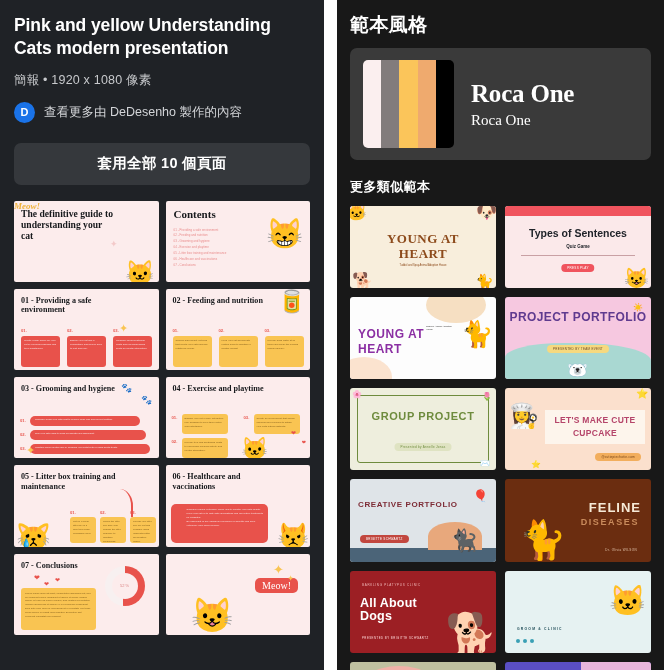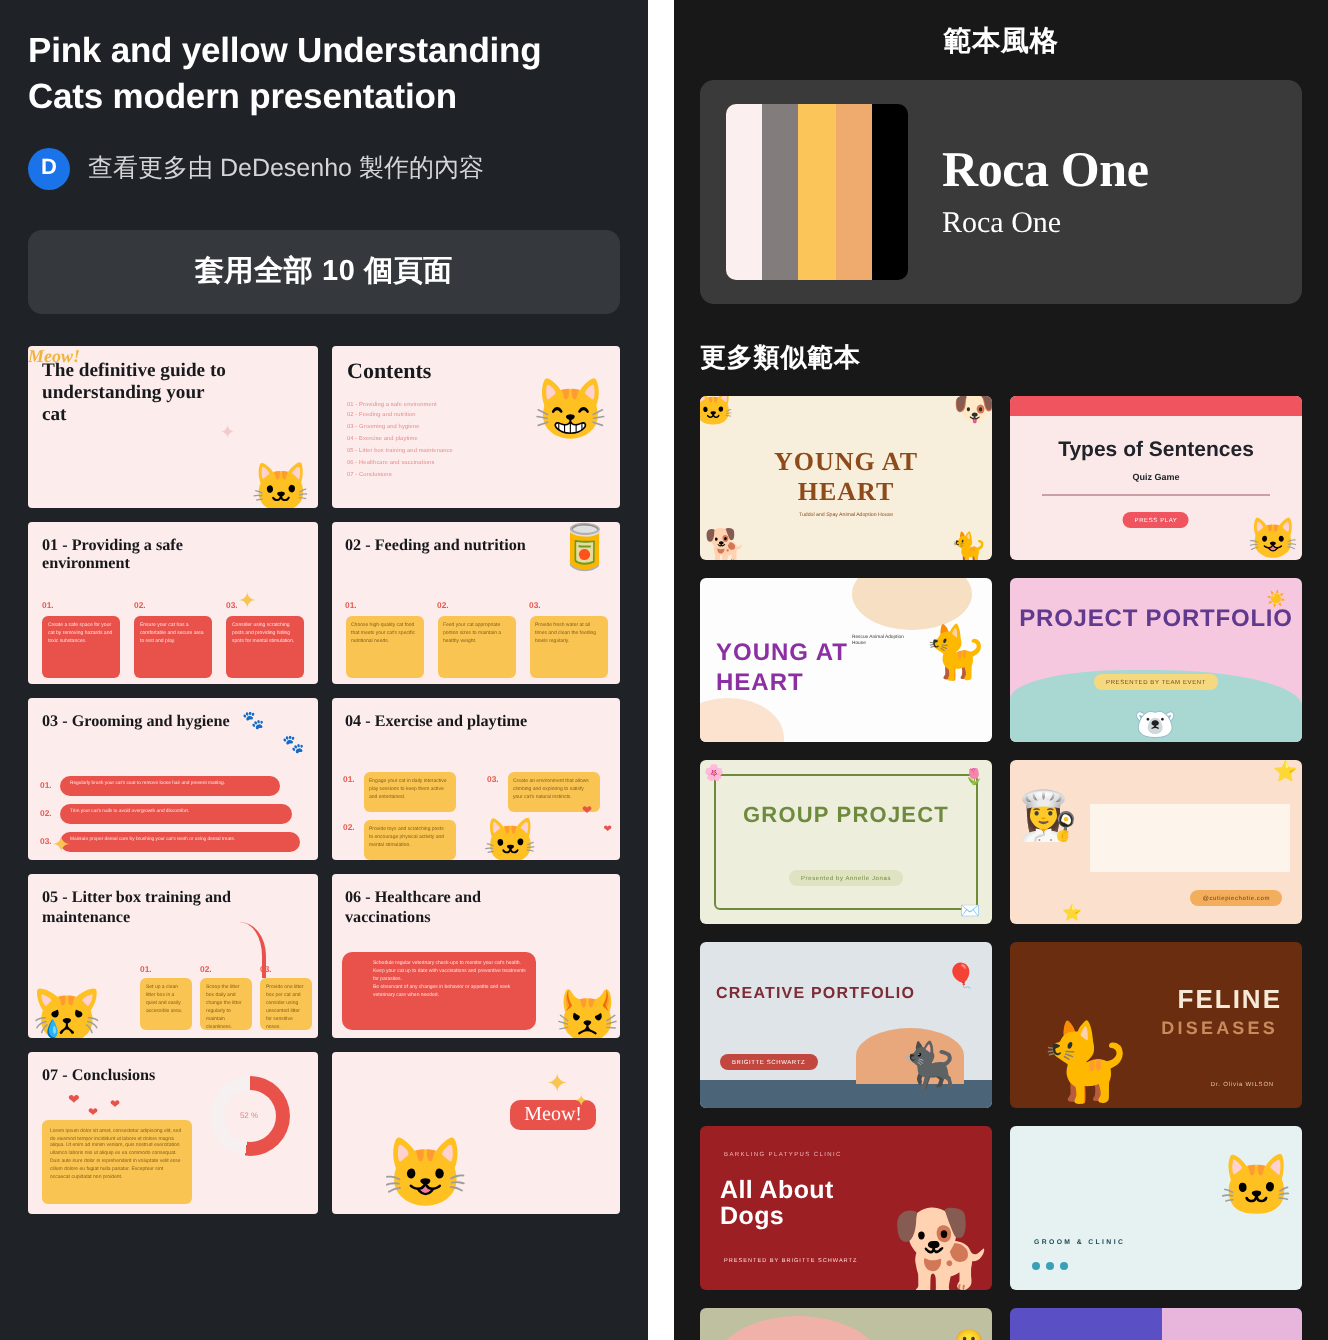--- a/index.html
+++ b/index.html
@@ -139,23 +139,22 @@
   }
 
   
   .right-panel {
     width: 327px; height: 670px;
     background: #181818;
     overflow: hidden;
     padding: 12px 13px 0 13px;
   }
   .rp-heading {
-    color: #ffffff; font-size: 14px; font-weight: 700;
+    color: #ffffff; font-size: 19px; font-weight: 700;
     letter-spacing: 0.4px;
-    text-align: center;
   }
   .style-card {
     margin-top: 10px;
     background: #3a3a3a;
     border-radius: 7px;
     height: 112px;
     display: flex; align-items: center;
     padding: 0 13px;
     gap: 17px;
     cursor: pointer;
@@ -203,20 +202,21 @@
   }
 </style>
 </head>
 <body>
 
 <div class="app">
 
   <div class="left-panel">
     <div class="lp-inner">
       <div class="doc-title">Pink and yellow Understanding Cats modern presentation</div>
+      <div class="doc-meta">簡報 • 1920 x 1080 像素</div>
 
       <div class="author-row">
         <div class="avatar">D</div>
         <div class="author-text">查看更多由 DeDesenho 製作的內容</div>
       </div>
 
       <button class="apply-btn">套用全部 10 個頁面</button>
 
       <div class="slide-grid">
 
@@ -397,20 +397,21 @@
         <div style="position:absolute;inset:7px;border:1.5px solid #6e8b3d;border-radius:3px;"></div>
         <div class="tpl-t" style="left:0;top:22px;width:100%;text-align:center;font-size:11px;color:#6e8b3d;letter-spacing:.6px;line-height:1.12;">GROUP PROJECT</div>
         <div class="pill" style="left:50%;transform:translateX(-50%);top:55px;background:#dfe3c2;color:#6e8b3d;">Presented by Annelle Jonas</div>
         <div style="position:absolute;left:2px;top:2px;font-size:8px;">🌸</div>
         <div style="position:absolute;right:4px;top:4px;font-size:8px;">🌷</div>
         <div style="position:absolute;right:6px;bottom:2px;font-size:8px;">✉️</div>
       </div>
 
       <div class="tpl" style="background:#fbe0cd">
         <div style="position:absolute;left:40px;top:22px;right:6px;height:34px;background:#fdf5ec;"></div>
+        <div class="tpl-t" style="left:42px;top:26px;right:8px;font-size:8.5px;color:#b5456a;text-align:center;line-height:1.45;letter-spacing:.3px;">LET'S MAKE CUTE CUPCAKE</div>
         <div class="pill" style="right:10px;bottom:9px;background:#f2ae5d;color:#6c3b12;">@cutiepiechotie.com</div>
         <div style="position:absolute;left:4px;top:14px;font-size:24px;">👩‍🍳</div>
         <div style="position:absolute;right:2px;top:0px;font-size:10px;">⭐</div>
         <div style="position:absolute;left:26px;bottom:1px;font-size:8px;">⭐</div>
       </div>
 
       <div class="tpl" style="background:#dfe4e8">
         <div style="position:absolute;left:0;bottom:0;width:100%;height:14px;background:#4b6478;"></div>
         <div style="position:absolute;right:14px;bottom:12px;width:54px;height:28px;border-radius:50% 50% 0 0;background:#e8a87c;"></div>
         <div class="tpl-t" style="left:8px;top:22px;font-size:8px;color:#7d2b35;letter-spacing:.6px;">CREATIVE PORTFOLIO</div>

